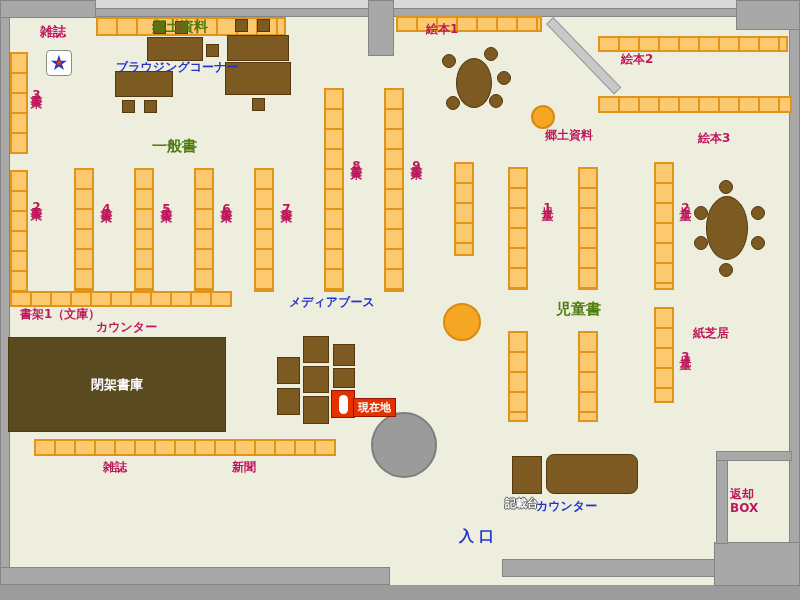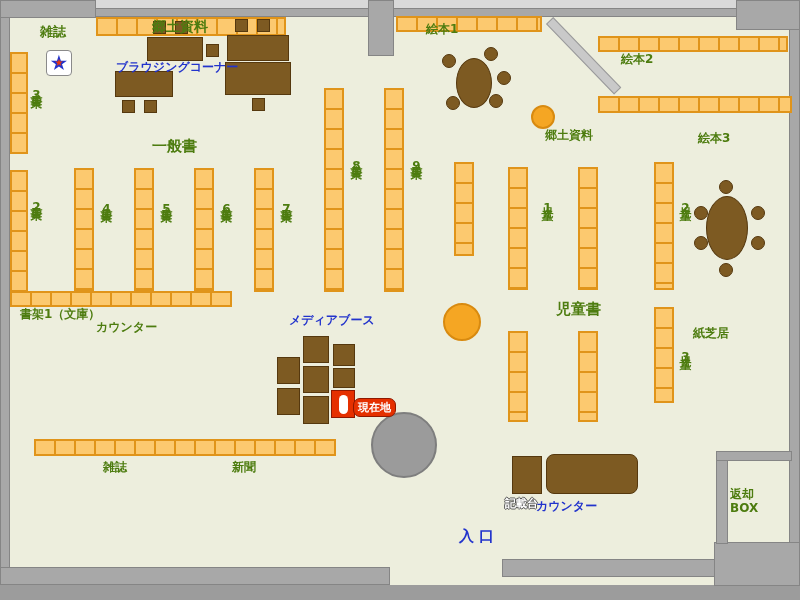--- a/index.html
+++ b/index.html
@@ -8,28 +8,28 @@
   .outer{position:absolute;z-index:1}
   .wall{position:absolute;background:#a8a8a8;border:1px solid #858585;z-index:1}
   .shelf{position:absolute;border:2px solid #e0941a;z-index:2}
   .shelf.v{background:repeating-linear-gradient(to bottom,#fcc96f 0 18px,#e0941a 18px 20px)}
   .shelf.h{background:repeating-linear-gradient(to right,#fcc96f 0 18px,#e0941a 18px 20px)}
   .furn{position:absolute;background:#7d5a22;border:1px solid #55380e;z-index:2}
   .chair{position:absolute;width:13px;height:13px;background:#7d5a22;border:1px solid #55380e;z-index:2}
   .chair.round{width:14px;height:14px;border-radius:50%}
   .circle{position:absolute;border-radius:50%;z-index:2}
   .lbl{position:absolute;z-index:3;white-space:pre-line;line-height:1.2;font-weight:bold}
-  .green{color:#4d7c0f;font-size:12px}
+  .green{color:#be185d;font-size:12px}
   .red{color:#4d7c0f;font-size:14px}
   .blue{color:#2233cc;font-size:12px}
   .white{color:#ffffff;font-size:13px}
   .vtext{writing-mode:vertical-rl;text-orientation:upright;letter-spacing:2px}
   .outline{color:#fff;font-size:11px;text-shadow:-1px 0 0 #555,1px 0 0 #555,0 -1px 0 #555,0 1px 0 #555}
   .badge{position:absolute;background:#e53000;color:#fff;font-size:11px;font-weight:bold;
-         padding:1px 4px;border:1px solid #8f1800;border-radius:7px;z-index:4}
+         padding:1px 4px;border:1px solid #8f1800;border-radius:0;z-index:4}
 </style>
 </head>
 <body>
 
 <div id="map">
 
   <div class="outer" style="left:0;top:0;width:800px;height:8px;background:#d9d9d9"></div>
   <div class="outer" style="left:0;top:585px;width:800px;height:15px;background:#9c9c9c"></div>
 
   <div class="wall" style="left:0;top:8px;width:800px;height:9px"></div>
@@ -88,20 +88,23 @@
   <div class="chair round" style="left:446px;top:96px"></div>
 
   <div class="furn" style="left:706px;top:196px;width:42px;height:64px;border-radius:50%"></div>
   <div class="chair round" style="left:719px;top:180px"></div>
   <div class="chair round" style="left:719px;top:263px"></div>
   <div class="chair round" style="left:694px;top:206px"></div>
   <div class="chair round" style="left:694px;top:236px"></div>
   <div class="chair round" style="left:751px;top:206px"></div>
   <div class="chair round" style="left:751px;top:236px"></div>
 
+  <div class="furn" style="left:8px;top:337px;width:218px;height:95px;background:#5a4a1f;display:flex;align-items:center;justify-content:center">
+    <span class="lbl white" style="position:static">閉架書庫</span>
+  </div>
 
   <div class="furn" style="left:277px;top:357px;width:23px;height:27px"></div>
   <div class="furn" style="left:277px;top:388px;width:23px;height:27px"></div>
   <div class="furn" style="left:303px;top:336px;width:26px;height:27px"></div>
   <div class="furn" style="left:303px;top:366px;width:26px;height:27px"></div>
   <div class="furn" style="left:303px;top:396px;width:26px;height:28px"></div>
   <div class="furn" style="left:333px;top:344px;width:22px;height:22px"></div>
   <div class="furn" style="left:333px;top:368px;width:22px;height:20px"></div>
   <div class="furn" style="left:331px;top:390px;width:24px;height:28px;background:#e53000;border-color:#8f1800">
     <div style="position:absolute;left:7px;top:4px;width:9px;height:19px;background:#fff;border-radius:5px"></div>
@@ -126,21 +129,21 @@
   <div class="lbl red" style="left:152px;top:137px;font-size:15px">一般書</div>
   <div class="lbl green vtext" style="left:29px;top:196px">書架2</div>
   <div class="lbl green vtext" style="left:99px;top:198px">書架4</div>
   <div class="lbl green vtext" style="left:159px;top:198px">書架5</div>
   <div class="lbl green vtext" style="left:219px;top:198px">書架6</div>
   <div class="lbl green vtext" style="left:279px;top:198px">書架7</div>
   <div class="lbl green vtext" style="left:349px;top:155px">書架8</div>
   <div class="lbl green vtext" style="left:409px;top:155px">書架9</div>
   <div class="lbl green" style="left:20px;top:307px">書架1（文庫）</div>
   <div class="lbl green" style="left:96px;top:320px">カウンター</div>
-  <div class="lbl blue" style="left:289px;top:313px">メディアブース</div>
+  <div class="lbl blue" style="left:289px;top:295px">メディアブース</div>
   <div class="badge" style="left:353px;top:398px">現在地</div>
   <div class="lbl green" style="left:103px;top:460px">雑誌</div>
   <div class="lbl green" style="left:232px;top:460px">新聞</div>
   <div class="lbl green" style="left:426px;top:22px">絵本1</div>
   <div class="lbl green" style="left:621px;top:52px">絵本2</div>
   <div class="lbl green" style="left:698px;top:131px">絵本3</div>
   <div class="lbl green" style="left:545px;top:128px">郷土資料</div>
   <div class="lbl green vtext" style="left:540px;top:197px">児童1</div>
   <div class="lbl green vtext" style="left:678px;top:197px">児童2</div>
   <div class="lbl green vtext" style="left:678px;top:346px">児童3</div>

